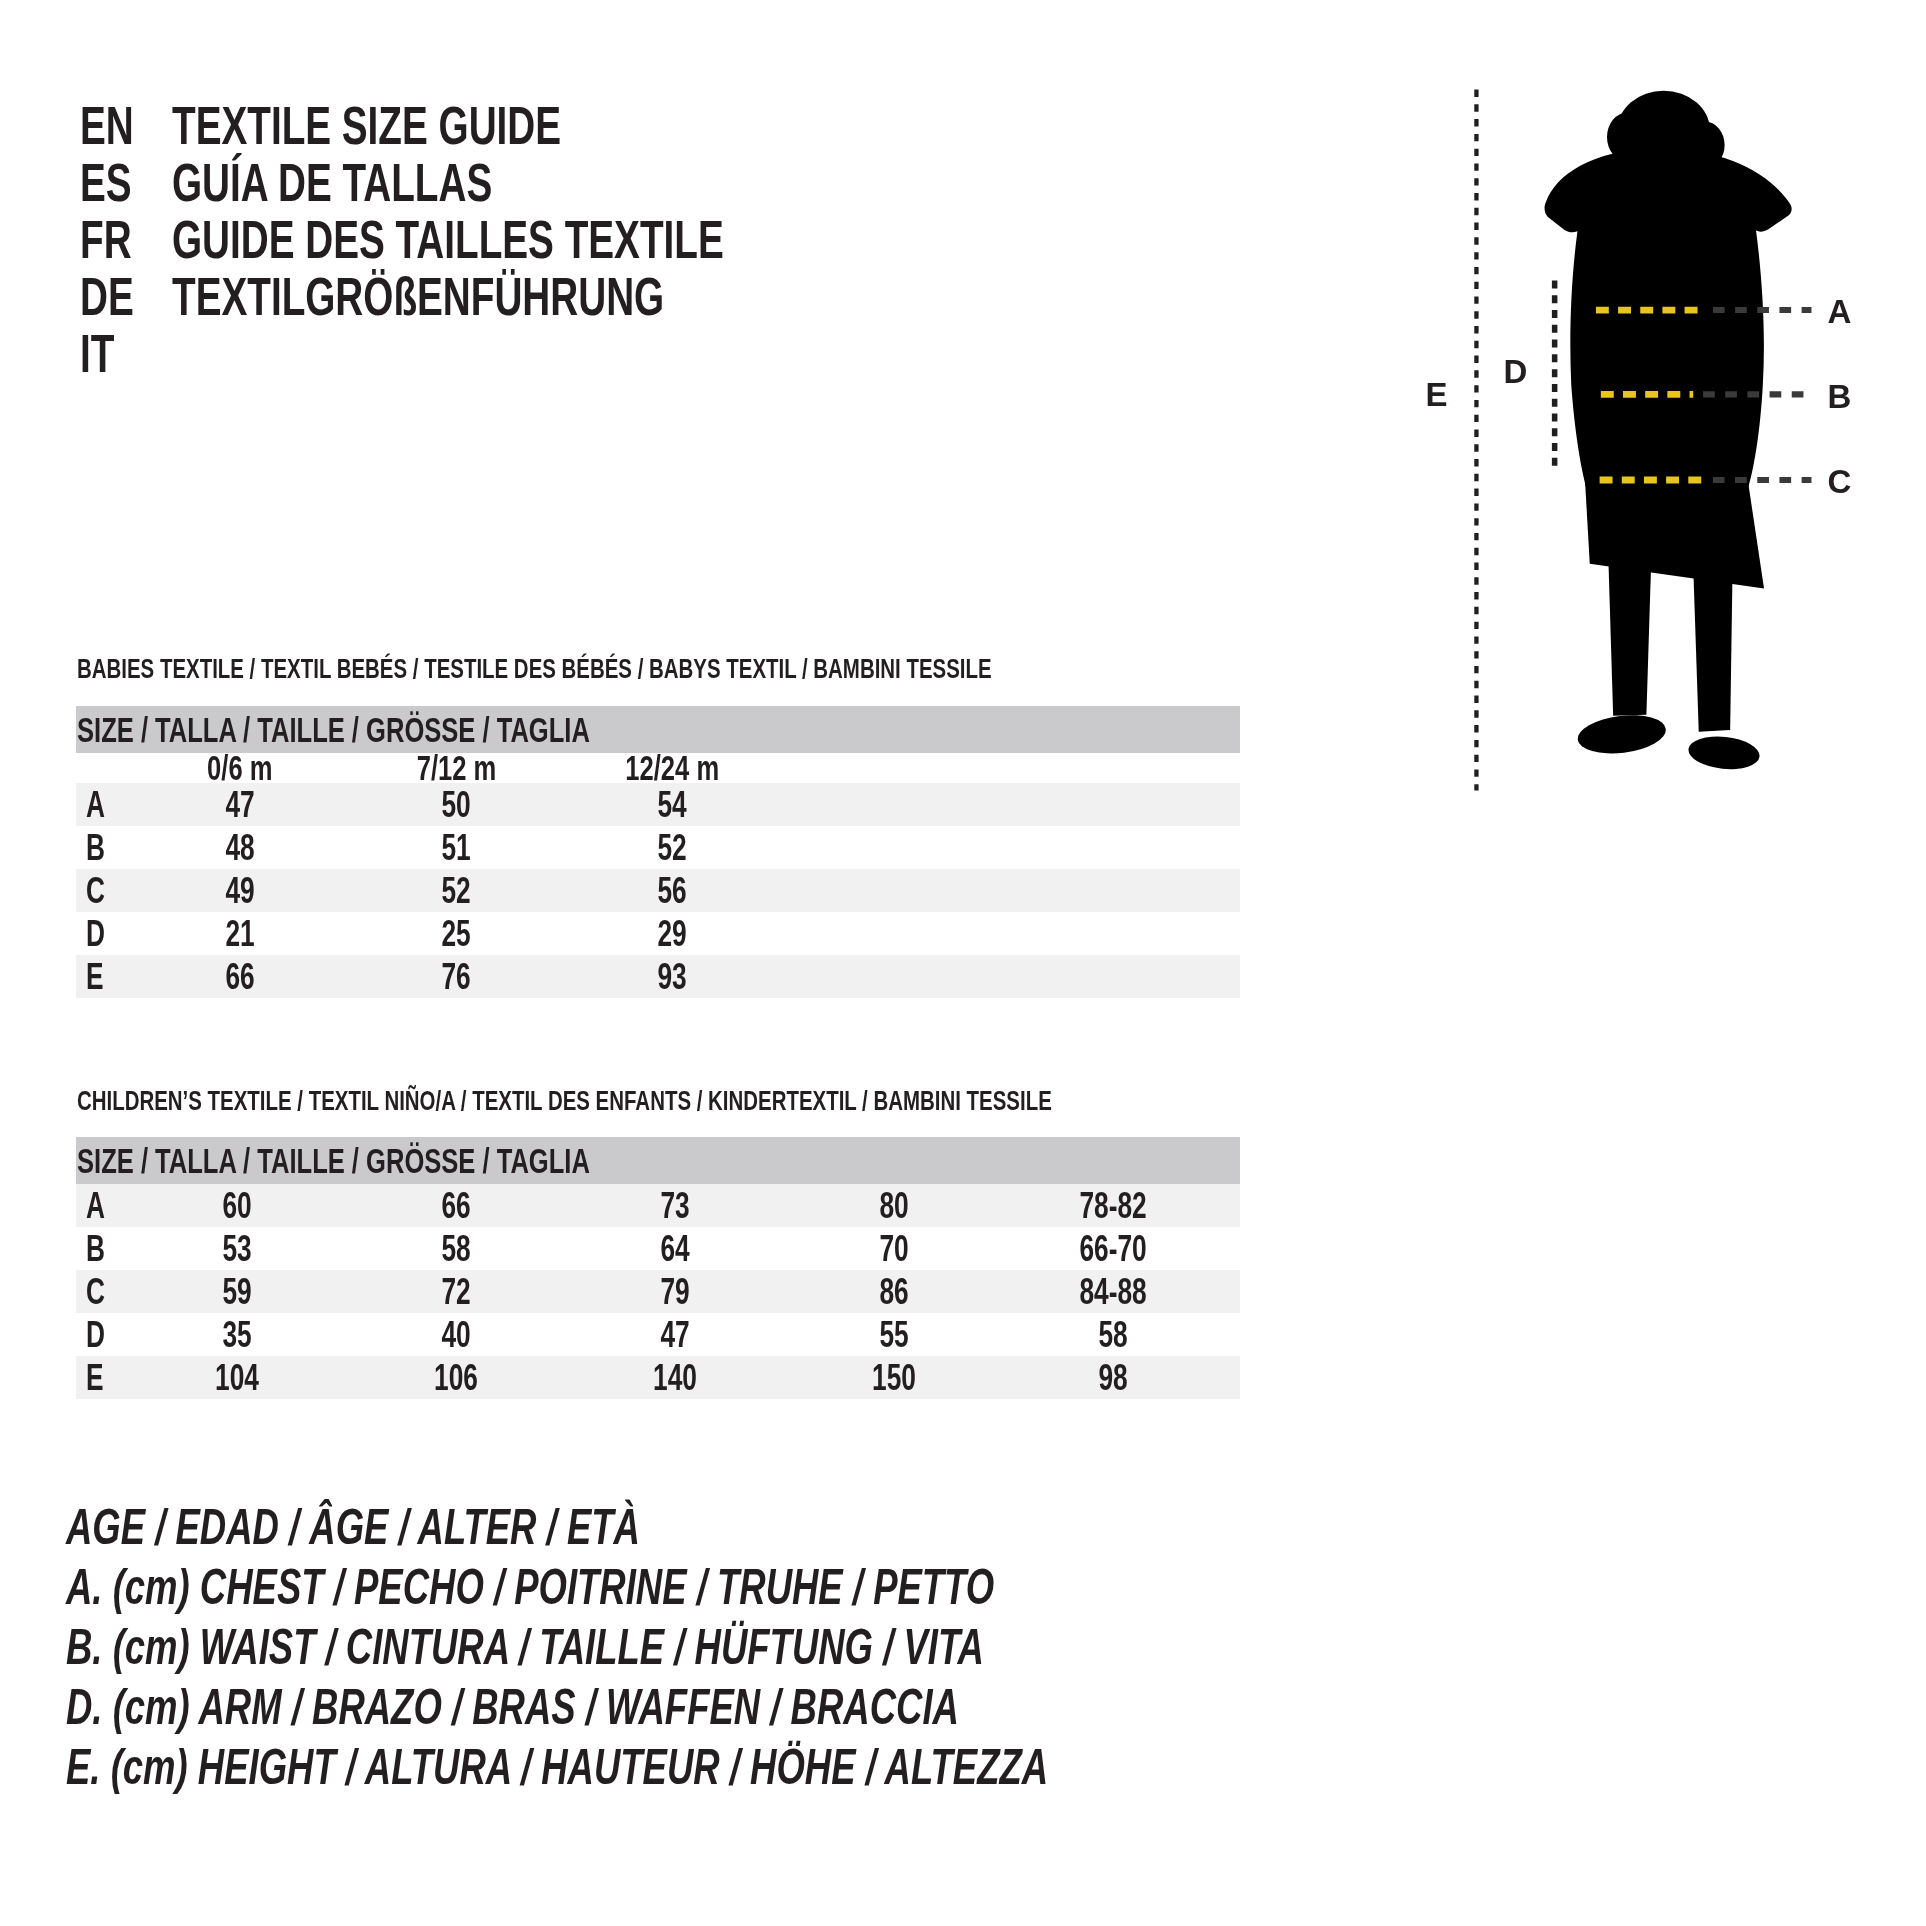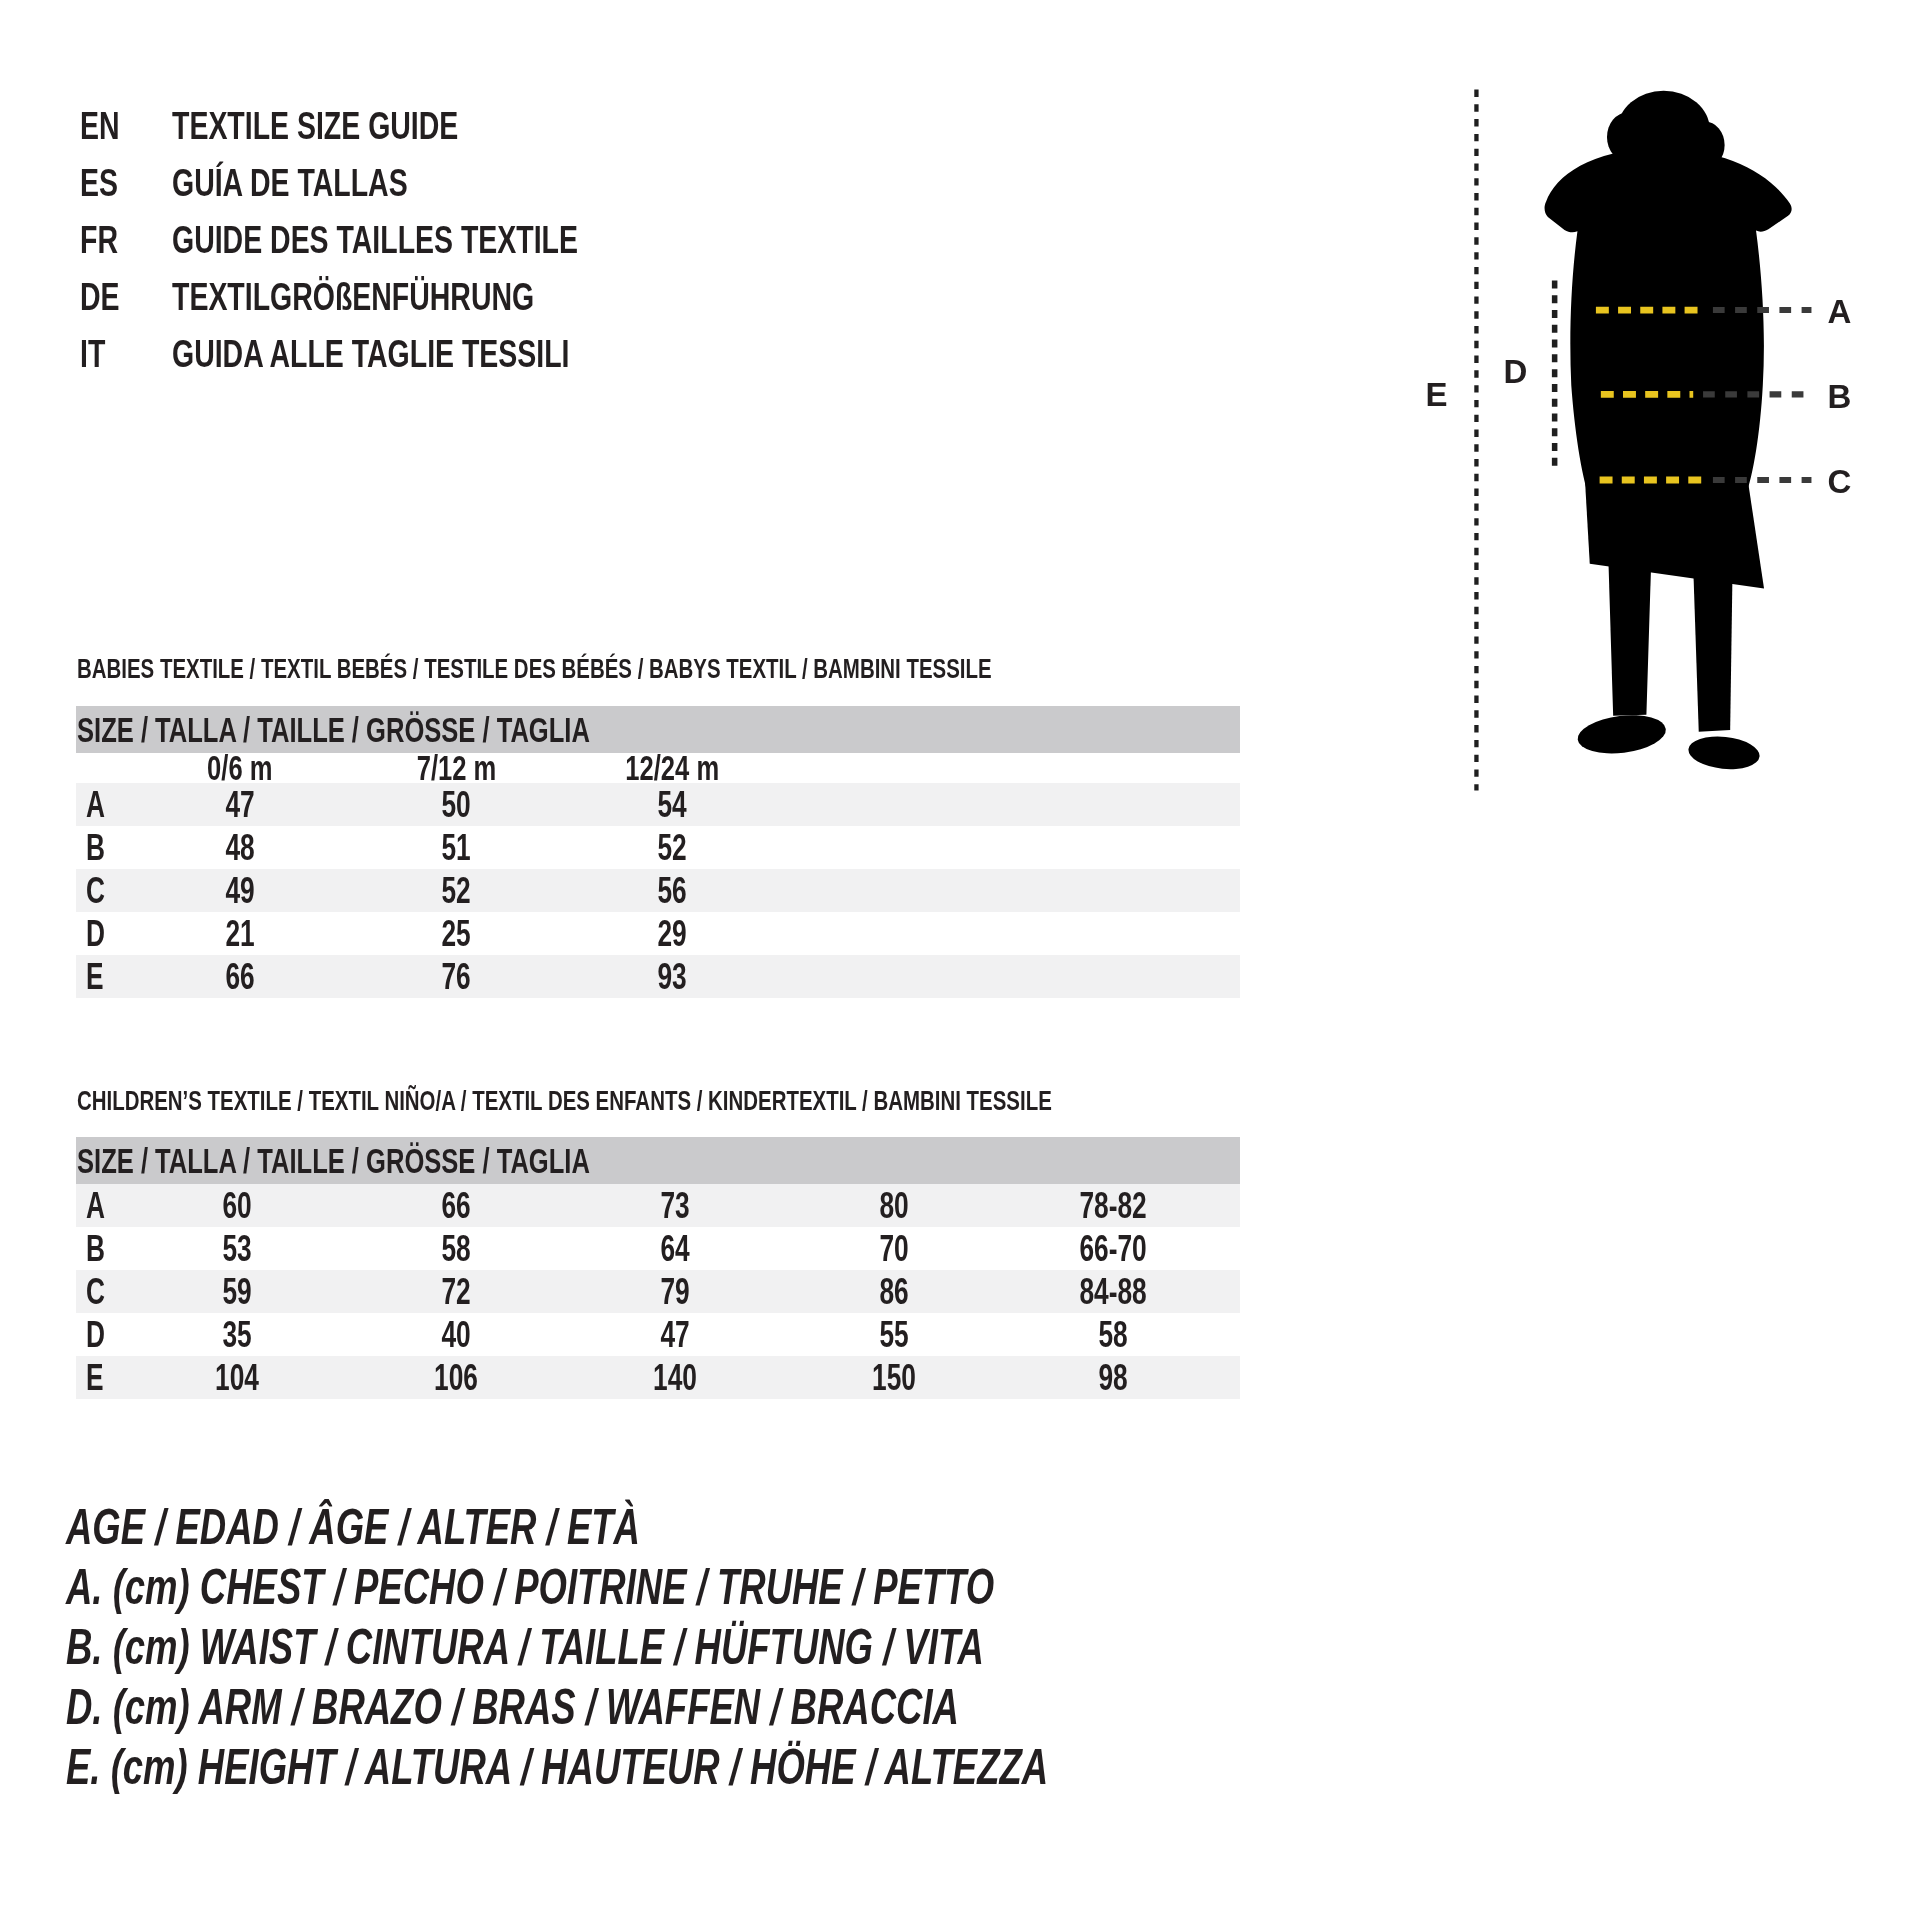--- a/index.html
+++ b/index.html
@@ -5,21 +5,21 @@
 <style>
   html,body{margin:0;padding:0;background:#ffffff;}
   #canvas{
     position:relative;width:1926px;height:1926px;background:#ffffff;overflow:hidden;
     font-family:"Liberation Sans","DejaVu Sans",sans-serif;color:#231f20;font-weight:700;
   }
   .cond{display:inline-block;transform:scaleX(0.73);transform-origin:0 50%;white-space:nowrap;}
   .condc{display:inline-block;transform:scaleX(0.73);transform-origin:50% 50%;white-space:nowrap;}
   
   .lang-block{position:absolute;left:80px;top:97px;}
-  .lang-row{display:flex;height:57px;align-items:center;font-size:39px;}
+  .lang-row{display:flex;height:57px;align-items:center;font-size:53px;}
   .lang-code{width:92px;}
   
   .section-title{position:absolute;left:77px;font-size:28px;line-height:43px;}
   
   .tbl{position:absolute;left:76px;width:1164px;}
   .tbl-head{height:47px;background:#cacacc;display:flex;align-items:center;padding-left:1px;font-size:35px;box-sizing:border-box;}
   .col-row{display:flex;height:30px;align-items:center;font-size:35px;}
   .data-row{display:flex;height:43px;align-items:center;font-size:36px;}
   .stripe{background:#f1f1f2;}
   .rowlbl{box-sizing:border-box;padding-left:10px;font-size:36px;}
@@ -51,21 +51,20 @@
     <div class="lang-row">
       <div class="lang-code"><span class="cond">FR</span></div>
       <div><span class="cond">GUIDE DES TAILLES TEXTILE</span></div>
     </div>
     <div class="lang-row">
       <div class="lang-code"><span class="cond">DE</span></div>
       <div><span class="cond">TEXTILGRÖßENFÜHRUNG</span></div>
     </div>
     <div class="lang-row">
       <div class="lang-code"><span class="cond">IT</span></div>
-      <div><span class="cond">GUIDA ALLE TAGLIE TESSILI</span></div>
     </div>
   </div>
 
   <svg class="fig-svg" width="521" height="727" viewBox="0 0 846 1180">
 
     <line x1="116" y1="25" x2="116" y2="1163" stroke="#1f1f1f" stroke-width="7" stroke-dasharray="12 12"></line>
 
     <line x1="243" y1="335" x2="243" y2="642" stroke="#1f1f1f" stroke-width="9" stroke-dasharray="13 11"></line>
 
     <g fill="#000000">

